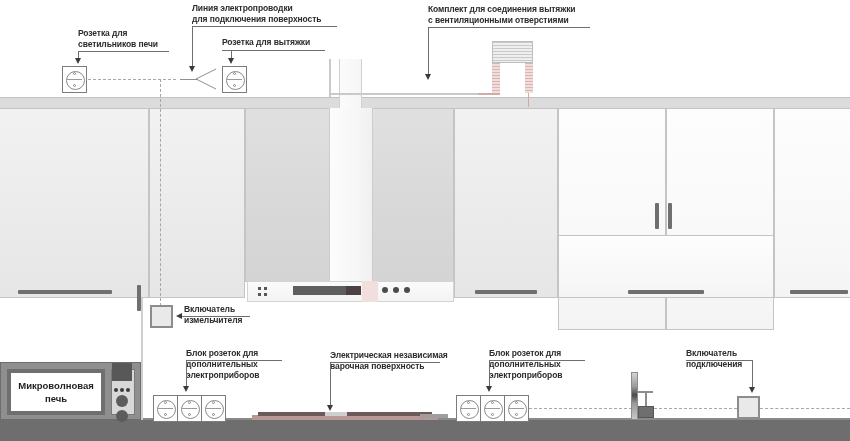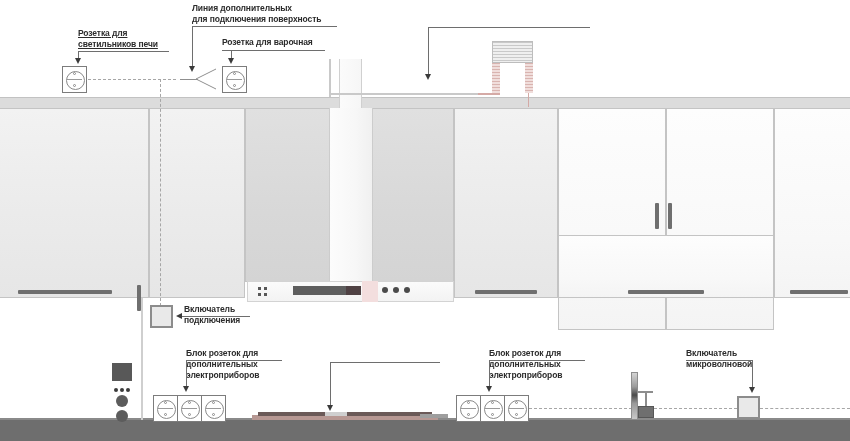--- a/index.html
+++ b/index.html
@@ -274,43 +274,47 @@
 
   <div class="duct-line" style="left:329px; top:59px; width:2px; height:38px;"></div>
   <div class="duct-line" style="left:329px; top:93px; width:167px; height:2px;"></div>
   <div class="duct-pink" style="left:478px; top:93px; width:22px; height:2px;"></div>
 
   <div id="vent-grill"></div>
   <div id="vent-leg-l"></div>
   <div id="vent-leg-r"></div>
   <div id="vent-drop"></div>
 
-  <div class="label" style="left:78px; top:28px;text-decoration:underline;">
+  <div class="label" style="left:78px; top:28px;">
     <span class="l2">Розетка для</span>
     <span class="l2">светильников печи</span>
   </div>
   <div class="leader-h" style="left:78px; top:51px; width:91px;"></div>
   <div class="leader-v" style="left:78px; top:51px; height:9px;"></div>
   <div class="arrow-down" style="left:74.5px; top:58px;"></div>
 
   <div class="label" style="left:192px; top:3px;">
-    <span class="l2">Линия дополнительных</span>
+    <span class="l2">Линия электропроводки</span>
     <span class="l2">для подключения поверхность</span>
   </div>
   <div class="leader-h" style="left:192px; top:26px; width:145px;"></div>
   <div class="leader-v" style="left:192px; top:26px; height:42px;"></div>
   <div class="arrow-down" style="left:188.5px; top:66px;"></div>
 
   <div class="label" style="left:222px; top:37px;">
-    <span class="l2">Розетка для варочная</span>
+    <span class="l2">Розетка для вытяжки</span>
   </div>
   <div class="leader-h" style="left:222px; top:50px; width:103px;"></div>
   <div class="leader-v" style="left:231px; top:50px; height:10px;"></div>
   <div class="arrow-down" style="left:227.5px; top:58px;"></div>
 
+  <div class="label red-accent" style="left:428px; top:4px;">
+    <span class="l2">Комплект для соединения вытяжки</span>
+    <span class="l2">с вентиляционными отверстиями</span>
+  </div>
   <div class="leader-h" style="left:428px; top:27px; width:162px;"></div>
   <div class="leader-v" style="left:428px; top:27px; height:48px;"></div>
   <div class="arrow-down" style="left:424.5px; top:74px;"></div>
 
   <div class="socket" style="left:62px; top:66px;">
     <div class="socket-ring"></div>
     <div class="socket-hole top"></div>
     <div class="socket-hole bot"></div>
     <div class="socket-bar"></div>
   </div>
@@ -331,21 +335,21 @@
 
   <div class="dash-v" style="left:160px; top:79px; height:232px;"></div>
 
   <div id="left-divider"></div>
 
   <div class="switch" style="left:150px; top:305px;"></div>
   <div class="arrow-left" style="left:176px; top:312.5px;"></div>
   <div class="leader-h" style="left:182px; top:316px; width:68px;"></div>
   <div class="label" style="left:184px; top:304px;">
     <span class="l2">Включатель</span>
-    <span class="l2">подключения</span>
+    <span class="l2">измельчителя</span>
   </div>
 
   <div class="label" style="left:186px; top:348px;">
     <span class="l2">Блок розеток для</span>
     <span class="l2">дополнительных</span>
     <span class="l2">электроприборов</span>
   </div>
   <div class="leader-h" style="left:186px; top:360px; width:96px;"></div>
   <div class="leader-v" style="left:186px; top:360px; height:27px;"></div>
   <div class="arrow-down" style="left:182.5px; top:386px;"></div>
@@ -364,20 +368,24 @@
       <div class="socket-bar"></div>
     </div>
     <div class="socket">
       <div class="socket-ring"></div>
       <div class="socket-hole top"></div>
       <div class="socket-hole bot"></div>
       <div class="socket-bar"></div>
     </div>
   </div>
 
+  <div class="label red-accent" style="left:330px; top:350px;">
+    <span class="l2">Электрическая независимая</span>
+    <span class="l2">варочная поверхность</span>
+  </div>
   <div class="leader-h" style="left:330px; top:362px; width:110px;"></div>
   <div class="leader-v" style="left:330px; top:362px; height:44px;"></div>
   <div class="arrow-down" style="left:326.5px; top:405px;"></div>
 
   <div id="cooktop-base"></div>
   <div id="cooktop-top"></div>
   <div id="cooktop-gap"></div>
   <div id="cooktop-right"></div>
 
   <div class="label" style="left:489px; top:348px;">
@@ -408,33 +416,42 @@
       <div class="socket-hole bot"></div>
       <div class="socket-bar"></div>
     </div>
   </div>
 
   <div class="dash-h" style="left:529px; top:408px; width:208px;"></div>
   <div class="dash-h" style="left:760px; top:408px; width:90px;"></div>
 
   <div class="label" style="left:686px; top:348px;">
     <span class="l2">Включатель</span>
-    <span class="l2">микроволновой</span>
+    <span class="l2">подключения</span>
   </div>
   <div class="leader-h" style="left:686px; top:360px; width:66px;"></div>
   <div class="leader-v" style="left:752px; top:360px; height:28px;"></div>
   <div class="arrow-down" style="left:748.5px; top:387px;"></div>
 
   <div class="switch" style="left:737px; top:396px;"></div>
 
   <div id="faucet-col"></div>
   <div id="faucet-spout-h"></div>
   <div id="faucet-spout"></div>
   <div id="faucet-base"></div>
 
+  <div id="microwave">
+    <div id="mw-door">
+      <div id="mw-label">
+        <span>Микроволновая</span><br>
+        <span>печь</span>
+      </div>
+    </div>
+    <div id="mw-panel"></div>
+  </div>
   <div id="mw-screen"></div>
   <div class="mw-dot" style="left:114px; top:388px;"></div>
   <div class="mw-dot" style="left:120px; top:388px;"></div>
   <div class="mw-dot" style="left:126px; top:388px;"></div>
   <div class="mw-knob" style="top:395px;"></div>
   <div class="mw-knob" style="top:410px;"></div>
 
 </div>
 
 </body></html>

